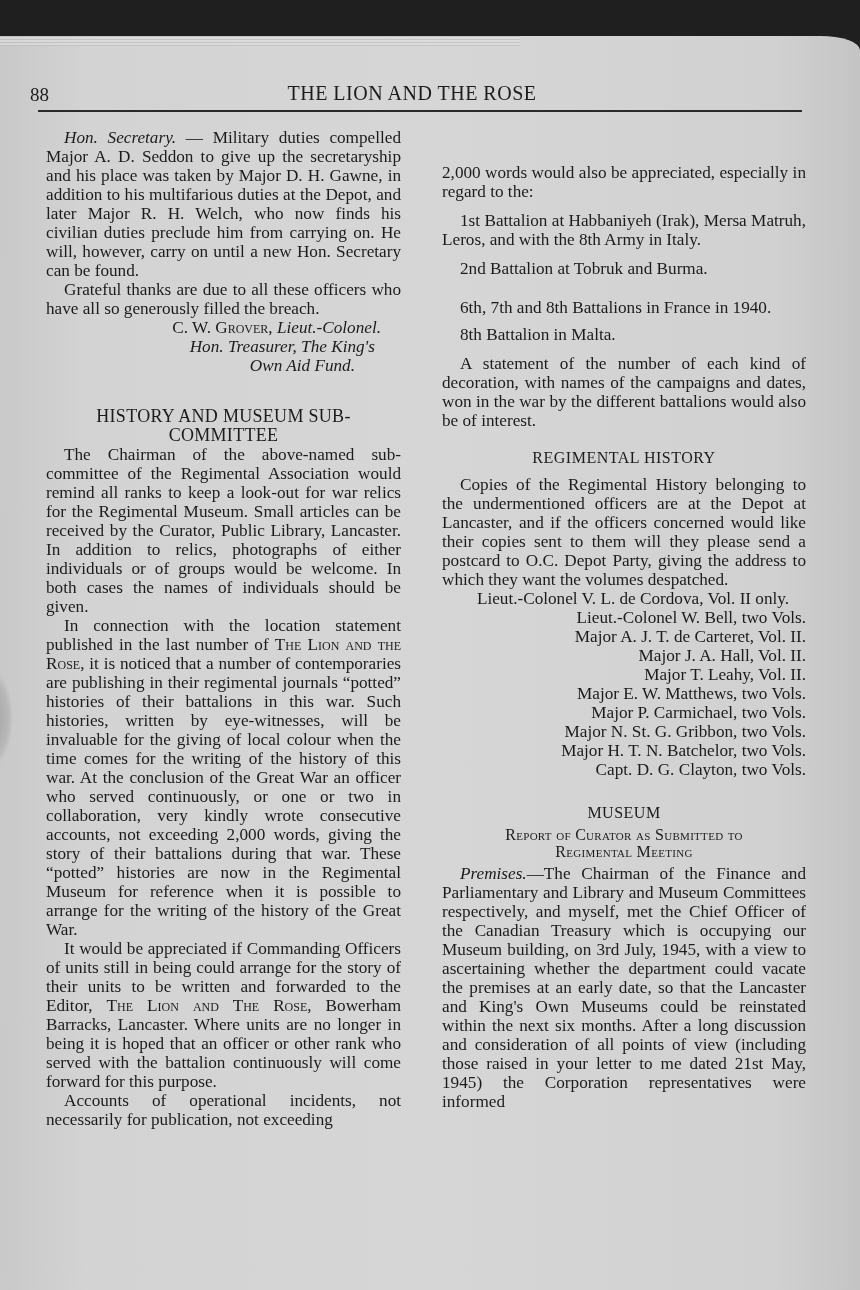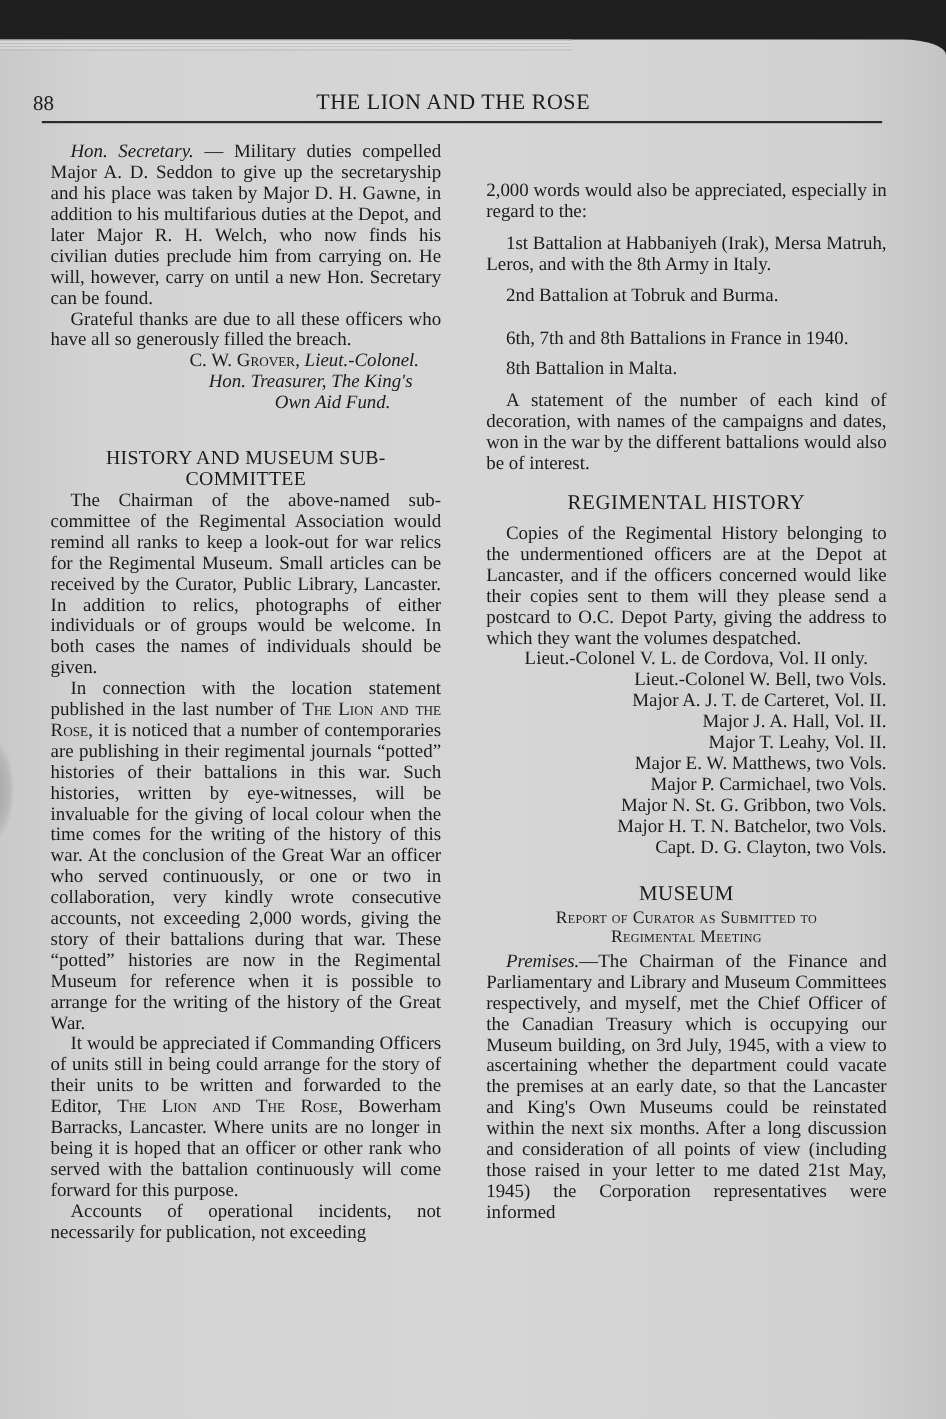--- a/index.html
+++ b/index.html
@@ -37,21 +37,21 @@
   .col-left { left: 46px; top: 128px; width: 355px; }
   .col-right { left: 442px; top: 128px; width: 364px; margin-top: 35px; }
   .indent { text-indent: 18px; }
   .sc { font-variant: small-caps; }
   .it { font-style: italic; }
   .sig { text-align: right; margin: 0; }
   .sig1 { padding-right: 20px; }
   .sig2 { padding-right: 26px; }
   .sig3 { padding-right: 46px; }
   .heading { text-align: center; font-size: 18px; letter-spacing: 0.3px; line-height: 19px; }
-  .heading-lg { text-align: center; font-size: 19px; letter-spacing: 0.5px; }
+  .heading-lg { text-align: center; font-size: 16px; letter-spacing: 0.5px; }
   .subheading { text-align: center; font-variant: small-caps; font-size: 16px; line-height: 17px; letter-spacing: 0.3px; }
   .list-item { padding-left: 22px; text-indent: 0; text-align: right; }
   .spacer-s { height: 8px; }
   .spacer-m { height: 10px; }
   .spacer-l { height: 32px; }
 </style>
 </head>
 <body>
 
 <div class="page"></div>

